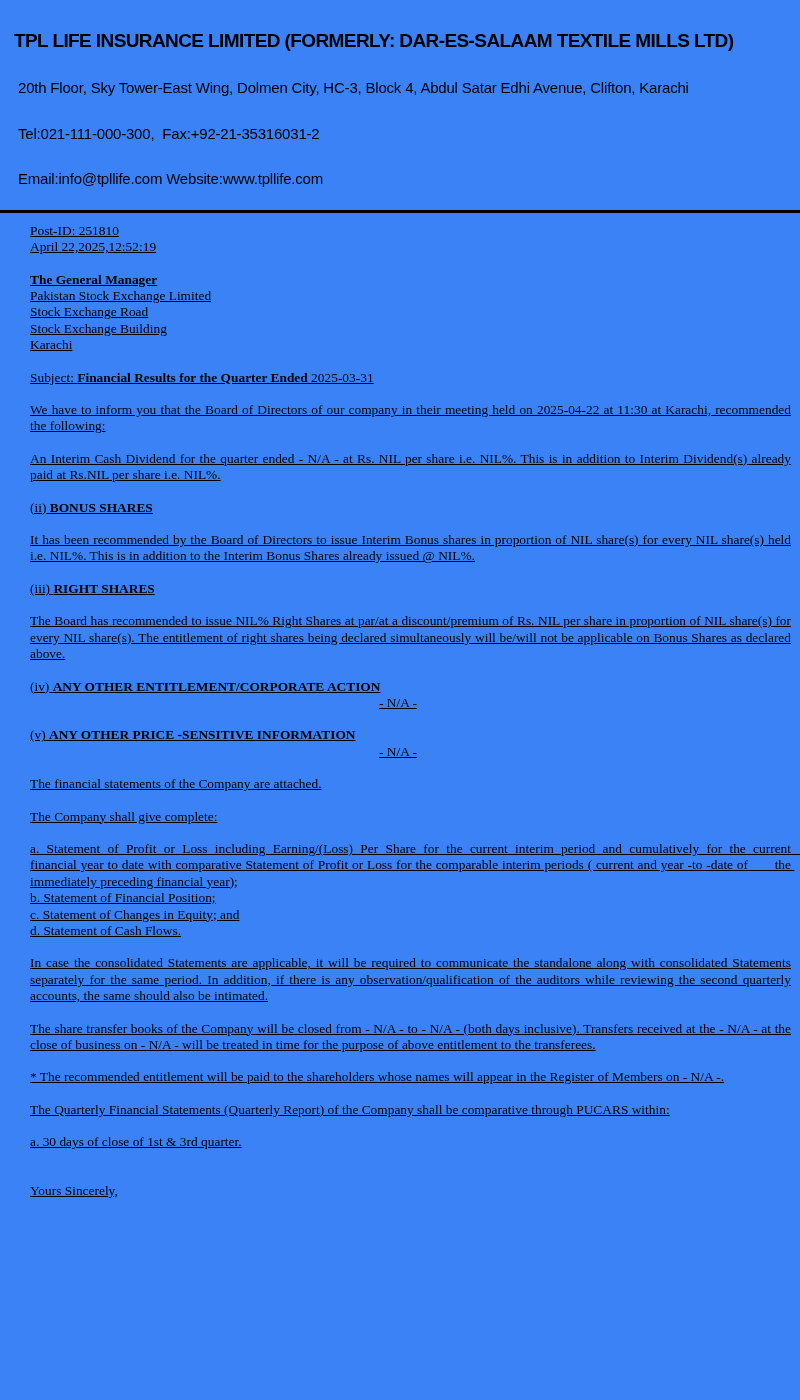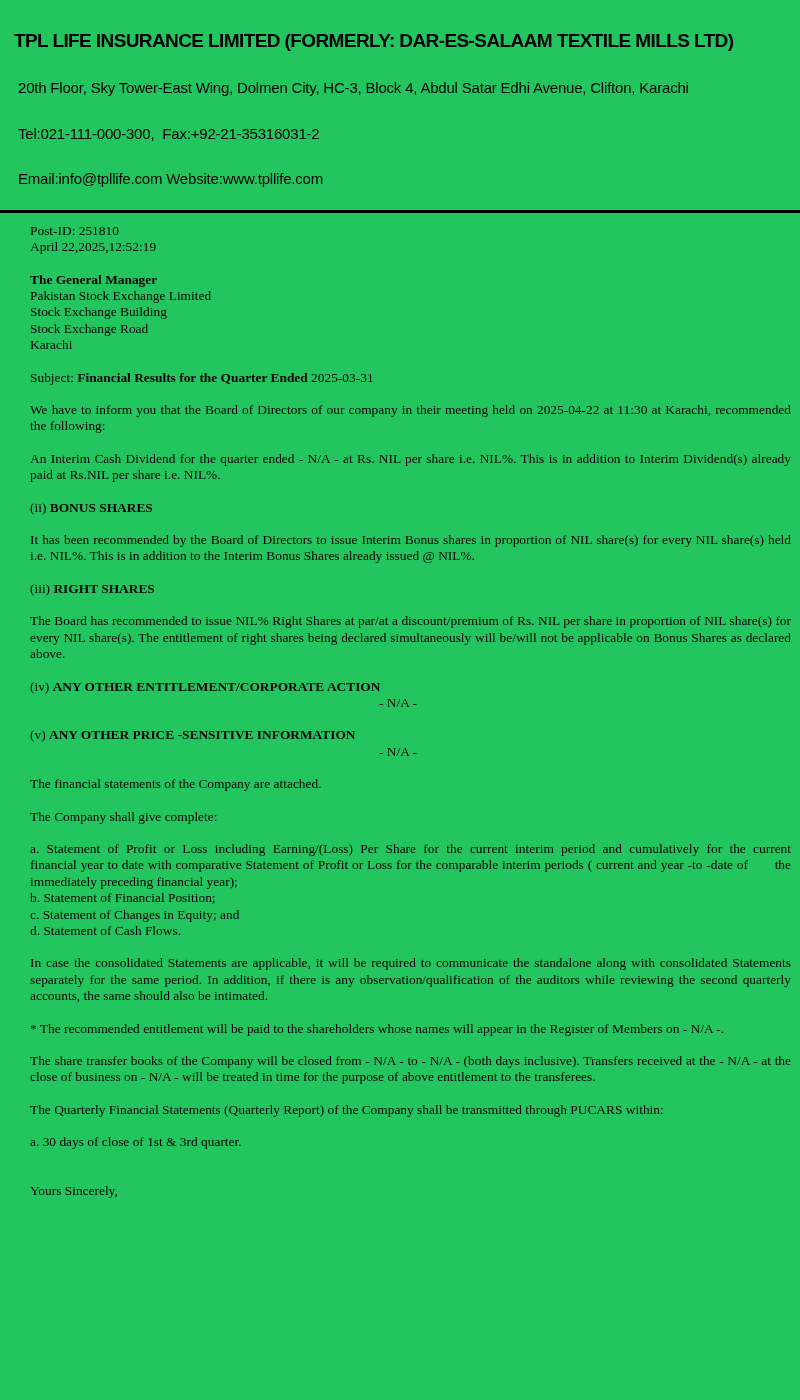--- a/index.html
+++ b/index.html
@@ -3,21 +3,21 @@
 <meta charset="utf-8">
 <style>
   html,body{margin:0;padding:0;}
   body{
     width:800px;height:1400px;
     background:#fcfdf7;
     overflow:hidden;
   }
   .page{
     width:800px;height:1400px;
-    background:#22c55e;
+    background:#3b82f6;
     color:#000;
     position:relative;
   }
   
   header{padding:31px 14px 0 14px;}
   .co-name{
     font-family:"Liberation Sans",sans-serif;
     font-weight:bold;
     font-size:19px;
     line-height:20px;
@@ -35,21 +35,21 @@
     margin-top:29px;
   }
   .rule{height:3px;background:#000;margin-top:22px;}
   
   .content{
     font-family:"Liberation Serif",serif;
     font-size:13.4px;
     line-height:16.4px;
     padding:10px 5px 0 30px;
   }
-  .content p,.content .block{margin:0 4px 16px 0;}
+  .content p,.content .block{margin:0 4px 16px 0;text-decoration:underline;}
   .meta{margin-bottom:17px;}
   .recipient{margin-bottom:33px;}
   .bold{font-weight:bold;}
   .subject{margin-bottom:30px;}
   .hd{margin-bottom:16px;}
   .hd.nogap{margin-bottom:0;}
   .na{text-align:center;padding-right:25px;margin-bottom:15px;}
   .just{text-align:justify;}
   .prewrap{white-space:pre-wrap;}
   .gap2{margin-bottom:32px !important;}
@@ -71,22 +71,22 @@
   <main class="content">
 
     <div class="meta block">
       <div>Post-ID: 251810</div>
       <div>April 22,2025,12:52:19</div>
     </div>
 
     <div class="recipient block">
       <div class="bold">The General Manager</div>
       <div>Pakistan Stock Exchange Limited</div>
+      <div>Stock Exchange Road</div>
       <div>Stock Exchange Building</div>
-      <div>Stock Exchange Road</div>
       <div>Karachi</div>
     </div>
 
     <p class="subject">
       <span>Subject:</span>
       <span class="bold">Financial Results for the Quarter Ended</span>
       <span>2025-03-31</span>
     </p>
 
 
@@ -124,25 +124,25 @@
 
     <div class="block">
       <div class="just prewrap">a. Statement of Profit or Loss including Earning/(Loss) Per Share for the current interim period and cumulatively for the current            financial year to date with comparative Statement of Profit or Loss for the comparable interim periods ( current and year -to -date of       the immediately preceding financial year);</div>
       <div>b. Statement of Financial Position;</div>
       <div>c. Statement of Changes in Equity; and</div>
       <div>d. Statement of Cash Flows.</div>
     </div>
 
     <p class="just">In case the consolidated Statements are applicable, it will be required to communicate the standalone along with consolidated Statements separately for the same period. In addition, if there is any observation/qualification of the auditors while reviewing the second quarterly accounts, the same should also be intimated.</p>
 
+    <p class="just">The share transfer books of the Company will be closed from - N/A - to - N/A - (both days inclusive). Transfers received at the - N/A - at the close of business on - N/A - will be treated in time for the purpose of above entitlement to the transferees.</p>
+
     <p class="just">* The recommended entitlement will be paid to the shareholders whose names will appear in the Register of Members on - N/A -.</p>
 
-    <p class="just">The share transfer books of the Company will be closed from - N/A - to - N/A - (both days inclusive). Transfers received at the - N/A - at the close of business on - N/A - will be treated in time for the purpose of above entitlement to the transferees.</p>
-
-    <p>The Quarterly Financial Statements (Quarterly Report) of the Company shall be transmitted through PUCARS within:</p>
+    <p>The Quarterly Financial Statements (Quarterly Report) of the Company shall be comparative through PUCARS within:</p>
 
     <div class="block gap2">
       <div>a. 30 days of close of 1st &amp; 3rd quarter.</div>
     </div>
 
     <p>Yours Sincerely,</p>
 
   </main>
 </div>
 

